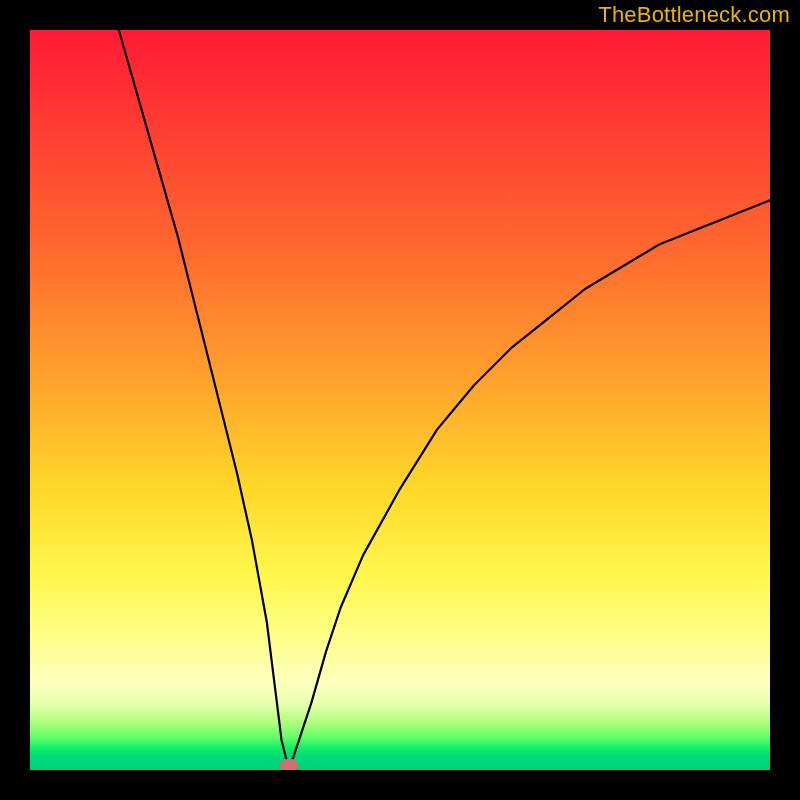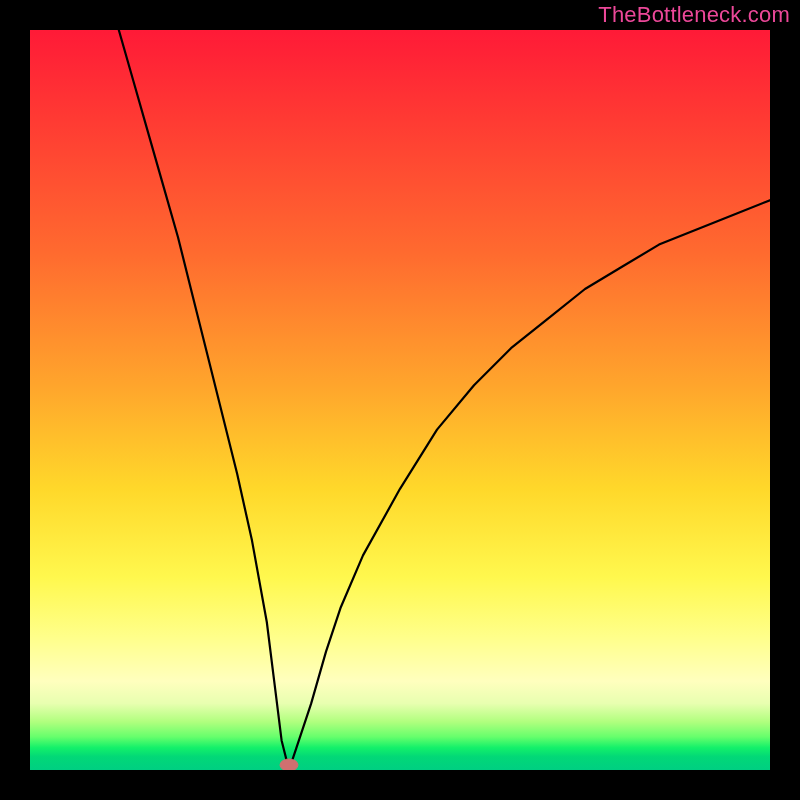--- a/index.html
+++ b/index.html
@@ -14,21 +14,21 @@
   .frame {
     position: relative;
     width: 800px;
     height: 800px;
     background: #000;
   }
   .watermark {
     position: absolute;
     top: 2px;
     right: 10px;
-    color: #ec4899;
+    color: #eab308;
     font-size: 22px;
     font-weight: 400;
     letter-spacing: 0.2px;
     z-index: 5;
   }
   .plot-area {
     position: absolute;
     left: 30px;
     top: 30px;
     width: 740px;

